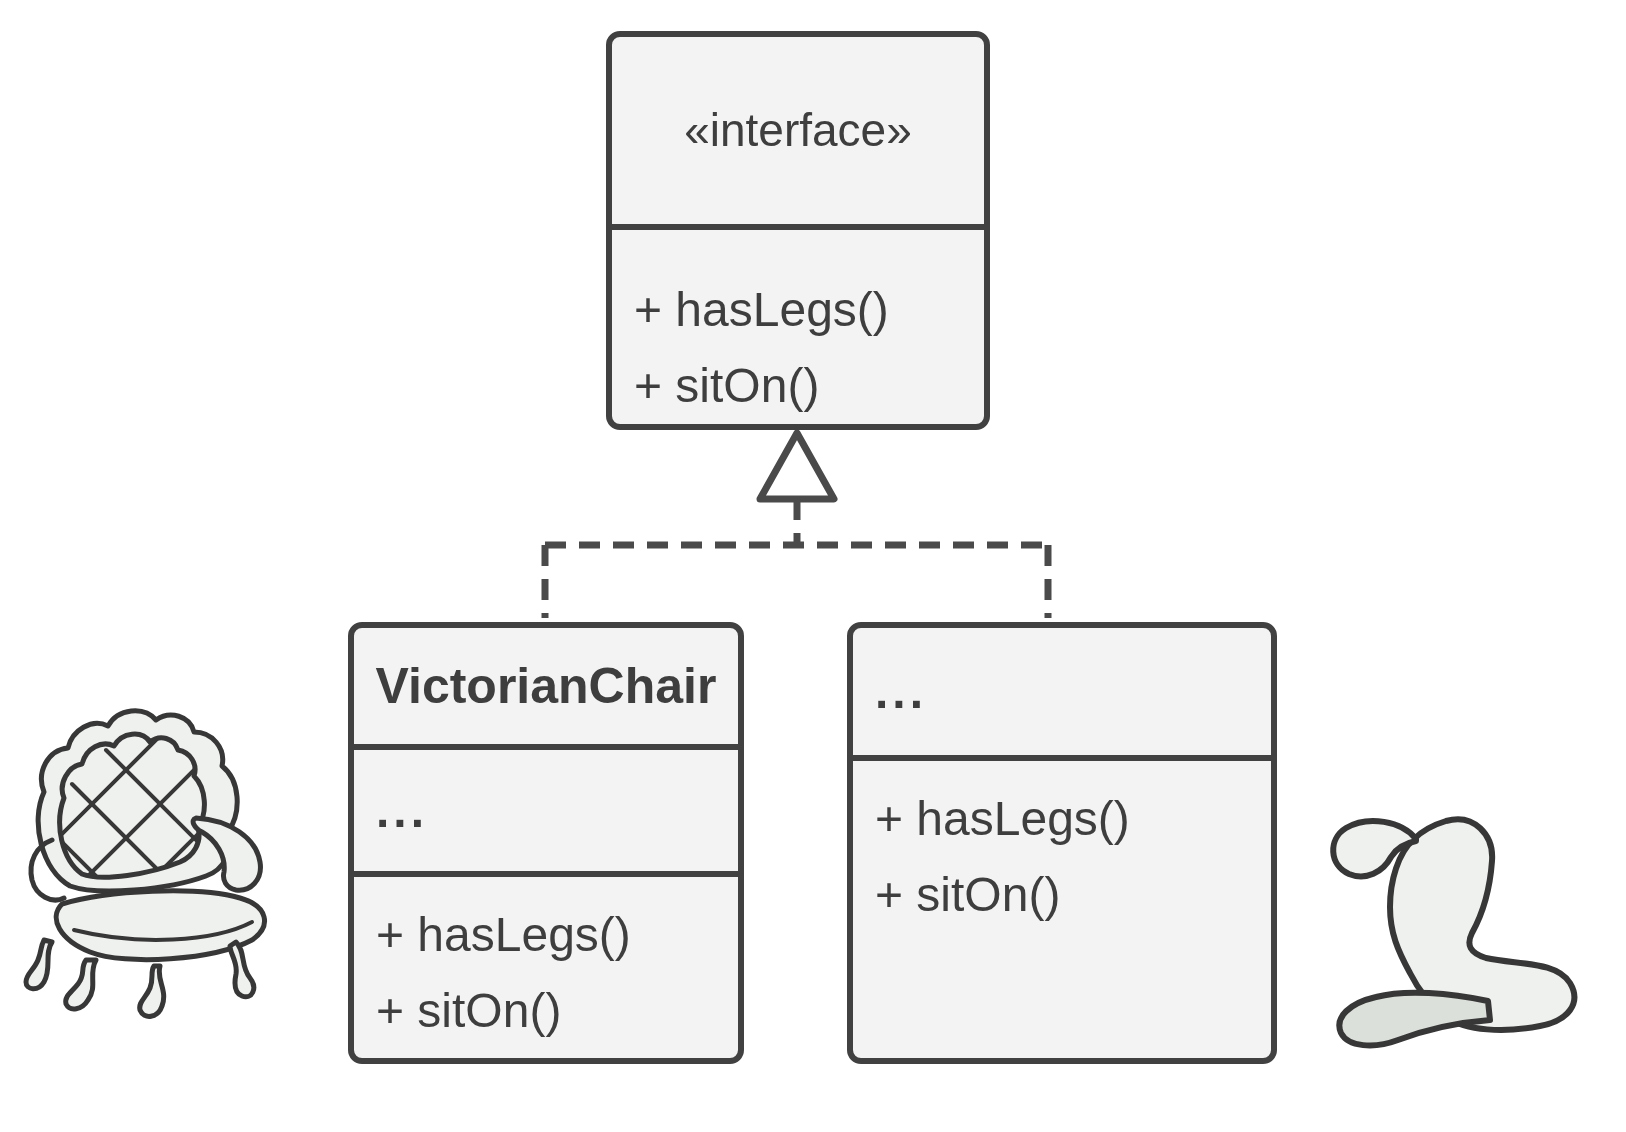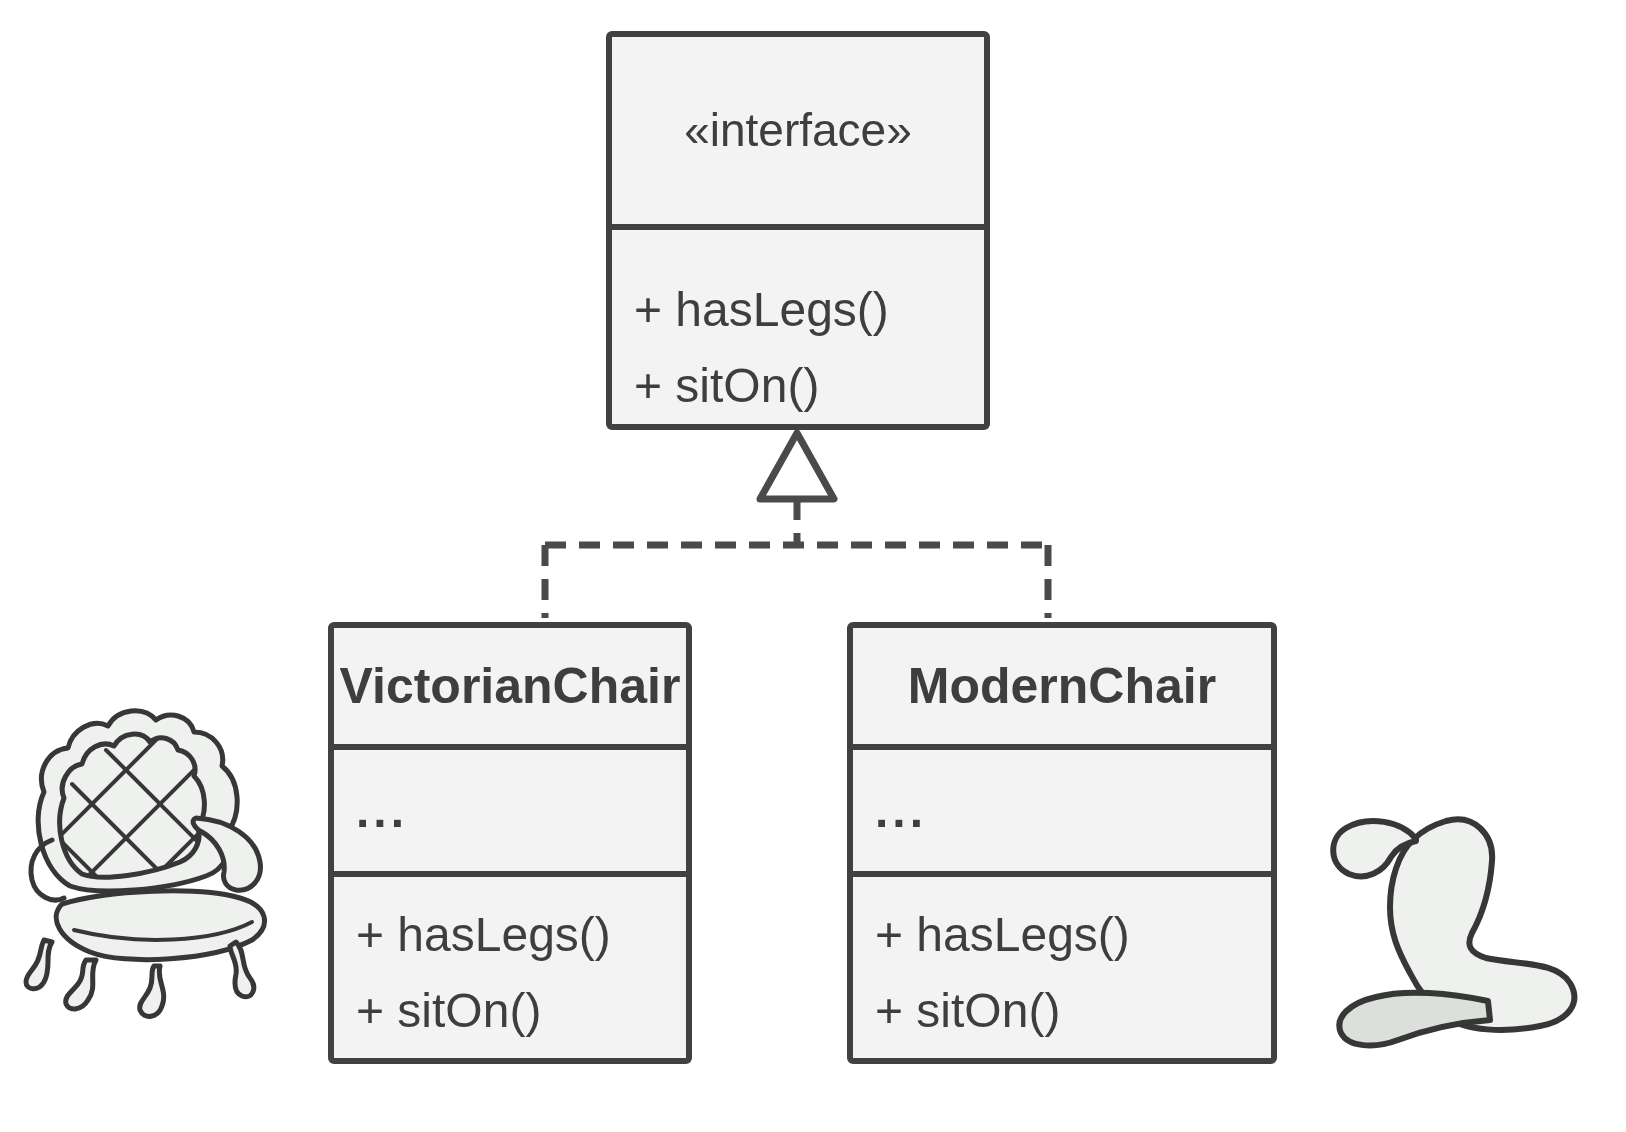--- a/index.html
+++ b/index.html
@@ -10,21 +10,21 @@
     background: #ffffff;
     overflow: hidden;
     font-family: "Liberation Sans", "DejaVu Sans", sans-serif;
     color: #3e3e3e;
   }
   .uml-box {
     position: absolute;
     box-sizing: border-box;
     background: #f3f3f3;
     border: 6px solid #414141;
-    border-radius: 6px;
+    border-radius: 14px;
     display: flex;
     flex-direction: column;
   }
   .compartment { box-sizing: border-box; }
   .compartment + .compartment { border-top: 6px solid #414141; }
   .title-comp {
     display: flex;
     flex-direction: column;
     align-items: center;
     justify-content: center;
@@ -57,37 +57,34 @@
   <div class="uml-box" style="left:606px; top:31px; width:384px; height:399px;">
     <div class="compartment title-comp" style="height:193px;">
       <div class="stereotype">«interface»</div>
     </div>
     <div class="compartment methods-comp" style="flex:1;">
       <div class="method-line">+ hasLegs()</div>
       <div class="method-line">+ sitOn()</div>
     </div>
   </div>
 
-  <div class="uml-box" style="left:328px; top:622px; width:364px; height:442px;">
+  <div class="uml-box" style="left:348px; top:622px; width:396px; height:442px;">
     <div class="compartment title-comp" style="height:116px;">
       <div class="class-name">VictorianChair</div>
     </div>
     <div class="compartment attrs-comp" style="height:127px;">
       <span>...</span>
     </div>
     <div class="compartment methods-comp" style="flex:1; padding-top:20px;">
       <div class="method-line">+ hasLegs()</div>
       <div class="method-line">+ sitOn()</div>
     </div>
   </div>
 
   <div class="uml-box" style="left:847px; top:622px; width:430px; height:442px;">
-    <div class="compartment title-comp" style="height:116px;">
-      <div class="class-name">ModernChair</div>
-    </div>
     <div class="compartment attrs-comp" style="height:127px;">
       <span>...</span>
     </div>
     <div class="compartment methods-comp" style="flex:1; padding-top:20px;">
       <div class="method-line">+ hasLegs()</div>
       <div class="method-line">+ sitOn()</div>
     </div>
   </div>
 
   <svg class="illus-svg" style="left:18px; top:698px;" width="280" height="340" viewBox="0 0 280 340" fill="#eff1ee" stroke="#373737" stroke-width="5" stroke-linejoin="round" stroke-linecap="round">

